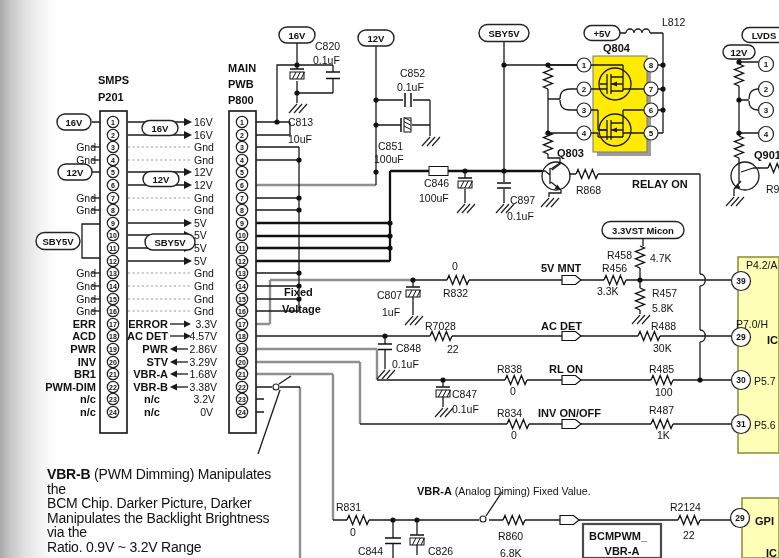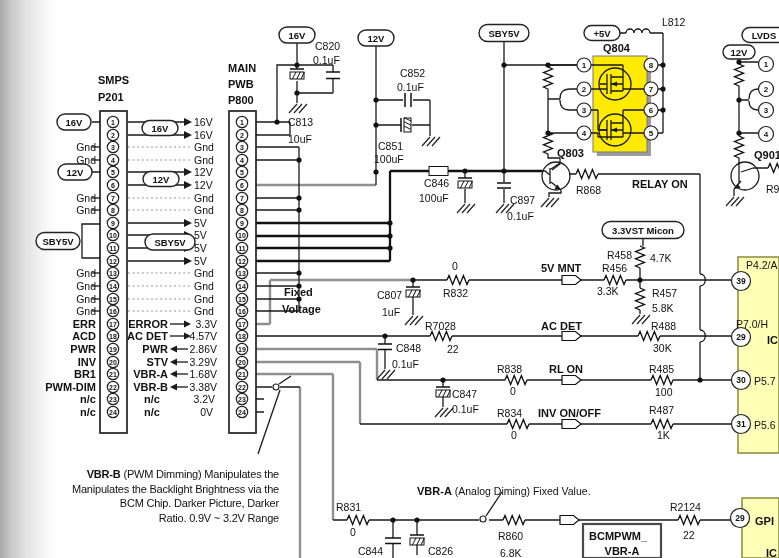--- a/index.html
+++ b/index.html
@@ -24,22 +24,22 @@
   .rzu{stroke:#111;stroke-width:1.3;fill:none;}
   .fl{fill:#fff;stroke:#111;stroke-width:1.2;}
   .gn{stroke:#222;stroke-width:1.2;fill:none;}
   .hpu{fill:#fff;stroke:#111;stroke-width:1;}
   .jd{fill:#111;}
   .arrow{fill:#1a1a1a;}
   .icbox{fill:#ffffb8;stroke:#8a8a3a;stroke-width:1.5;}
   .qbox{fill:#ffeb00;stroke:#777;stroke-width:1;}
   .qshadow{fill:#9c9c9c;}
   .bcmbox{fill:#fff;stroke:#4a4a4a;stroke-width:2.2;}
-  .note{position:absolute;left:47px;top:467px;width:232px;font-size:11px;
-        line-height:14.6px;letter-spacing:-0.2px;color:#111;text-align:right;}
+  .note{position:absolute;left:47px;top:467px;width:232px;font-size:14px;
+        line-height:14.6px;letter-spacing:-0.2px;color:#111;}
 </style>
 </head>
 <body>
 
 <div id="stage">
   <div id="page-edge"></div>
 
   <svg id="schematic" width="779" height="558" viewBox="0 0 779 558">
     <defs>
       <path id="rz" d="M0 0 L2 -4.5 L5.6 4.5 L9.2 -4.5 L12.8 4.5 L16.4 -4.5 L20 4.5 L22 0"></path>
@@ -761,17 +761,17 @@
       <text x="754" y="385">P5.7</text>
       <text x="754" y="429">P5.6</text>
       <text x="755" y="525" class="b">GPI</text>
       <text x="766" y="557" class="b">IC</text>
       <text x="417" y="495"><tspan class="b">VBR-A</tspan><tspan> (Analog Diming) Fixed Value.</tspan></text>
     </g>
   </svg>
 
   <div class="note">
     <div><b>VBR-B</b><span> (PWM Dimming) Manipulates the</span></div>
+    <div>BCM Chip. Darker Picture, Darker</div>
     <div>Manipulates the Backlight Brightness via the</div>
-    <div>BCM Chip. Darker Picture, Darker</div>
     <div>Ratio. 0.9V ~ 3.2V Range</div>
   </div>
 </div>
 
 </body></html>

